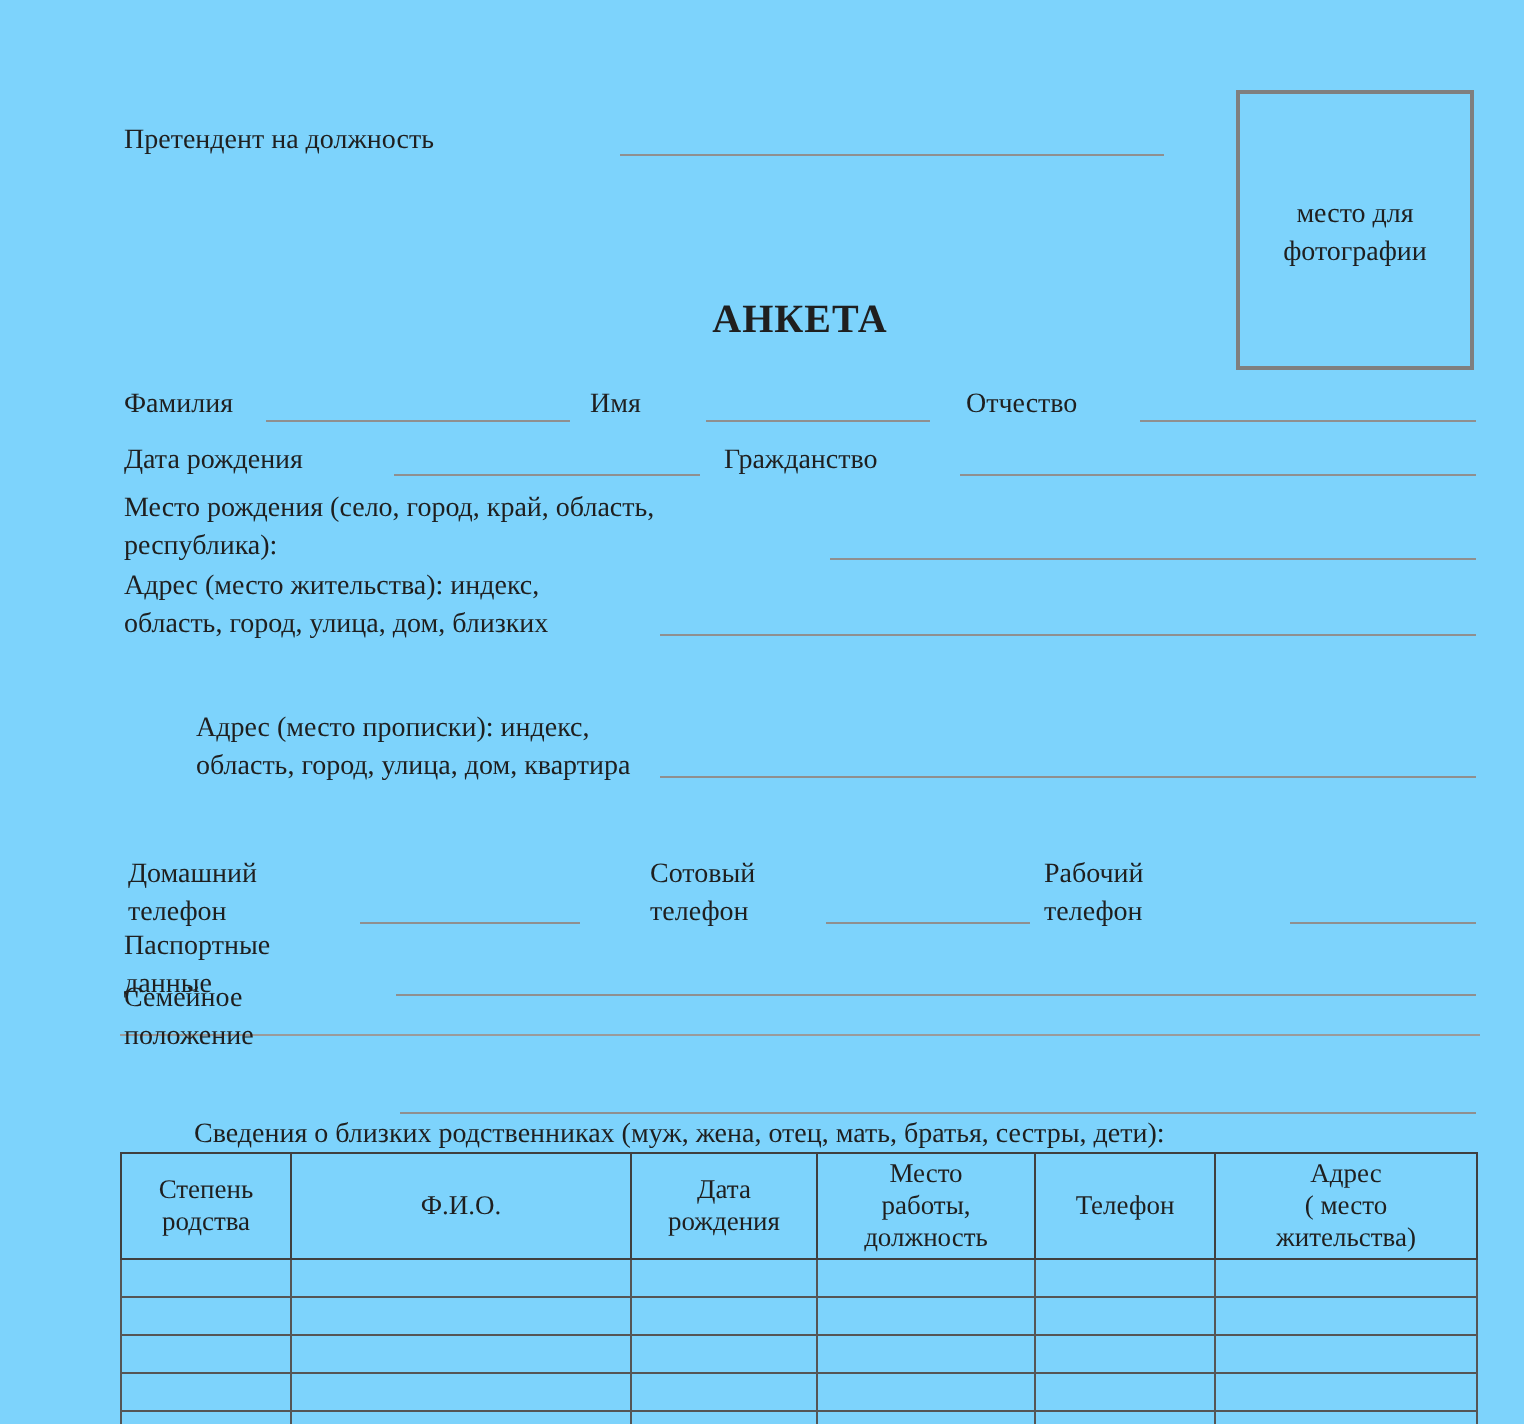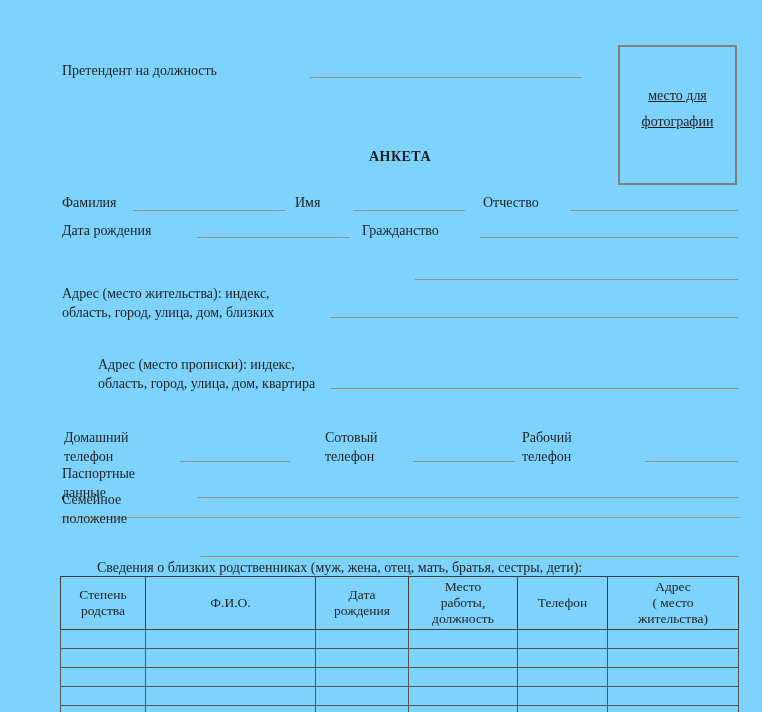--- a/index.html
+++ b/index.html
@@ -14,33 +14,32 @@
   }
   .abs{position:absolute;}
   .label{line-height:19px;white-space:pre-line;}
   .blank{
     position:absolute;
     height:15px;
     border-bottom:1px solid #8f8f8f;
   }
   .title{
     font-weight:bold;
-    font-size:14px;
+    font-size:20px;
     letter-spacing:.5px;
     text-align:center;
   }
   .photo-box{
     box-sizing:border-box;
     border:2px solid #7f7f7f;
     text-align:center;
   }
   .photo-box .ph-text{
-    padding:36px 14px 0 14px;
-    line-height:26px;
-    text-decoration:underline;
+    padding:51px 14px 0 14px;
+    line-height:19px;
   }
   .divider{
     position:absolute;
     border-top:1px solid #9a9a9a;
   }
   table.rel{
     position:absolute;
     border-collapse:collapse;
     table-layout:fixed;
   }
@@ -79,20 +78,22 @@
   <div class="abs label" style="left:295px;top:193px;">Имя</div>
   <div class="blank" style="left:353px;top:195px;width:112px;"></div>
   <div class="abs label" style="left:483px;top:193px;">Отчество</div>
   <div class="blank" style="left:570px;top:195px;width:168px;"></div>
 
   <div class="abs label" style="left:62px;top:221px;">Дата рождения</div>
   <div class="blank" style="left:197px;top:222px;width:153px;"></div>
   <div class="abs label" style="left:362px;top:221px;text-align:center;">Гражданство</div>
   <div class="blank" style="left:480px;top:222px;width:258px;"></div>
 
+  <div class="abs label" style="left:62px;top:245px;">Место рождения (село, город, край, область,
+республика):</div>
   <div class="blank" style="left:415px;top:264px;width:323px;"></div>
 
   <div class="abs label" style="left:62px;top:284px;">Адрес (место жительства): индекс,
 область, город, улица, дом, близких</div>
   <div class="blank" style="left:330px;top:302px;width:408px;"></div>
 
   <div class="abs label" style="left:62px;top:355px;margin-left:36px;">Адрес (место прописки): индекс,
 область, город, улица, дом, квартира</div>
   <div class="blank" style="left:330px;top:373px;width:408px;"></div>
 

